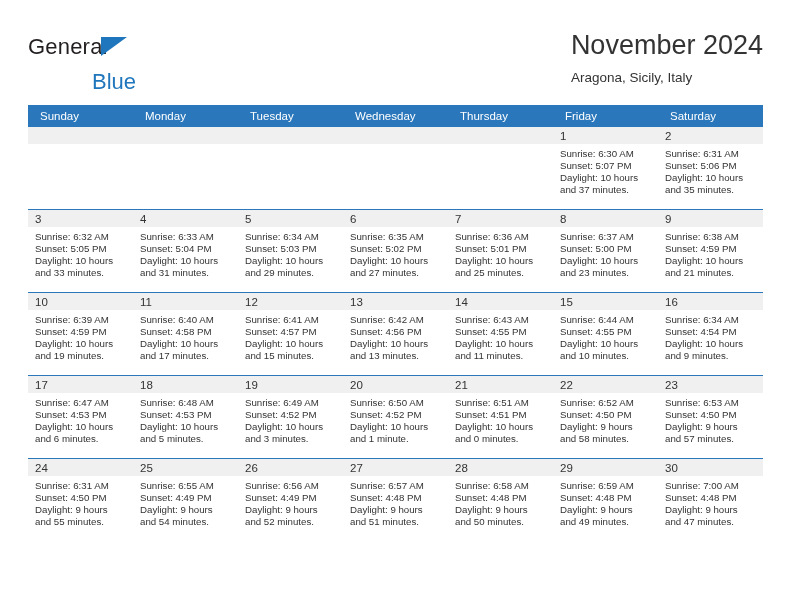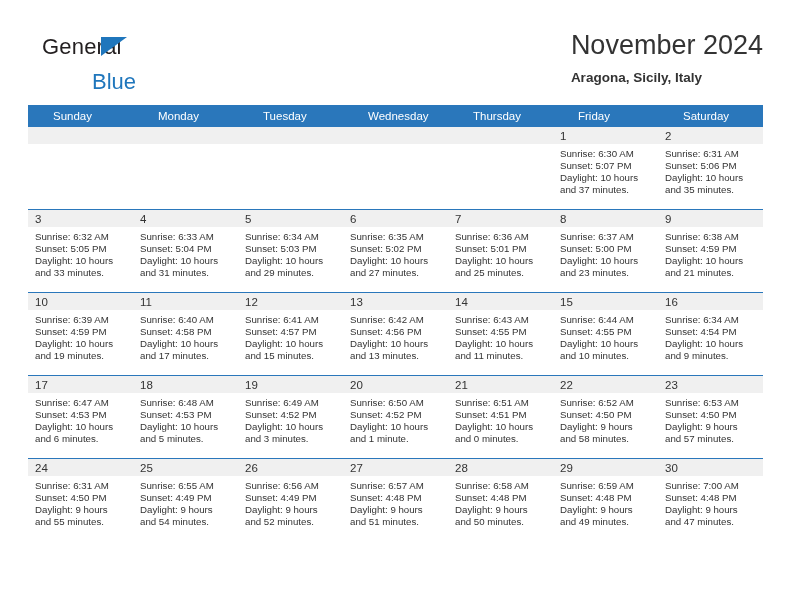--- a/index.html
+++ b/index.html
@@ -32,21 +32,21 @@
   }
   .brand {
     position: absolute;
     left: 0;
     top: 6px;
     width: 190px;
     height: 52px;
   }
   .brand-general {
     position: absolute;
-    left: 14px;
+    left: 0;
     top: 0;
     font-size: 22px;
     color: #231f20;
     letter-spacing: 0.2px;
     line-height: 26px;
     font-family: "Liberation Sans", sans-serif;
   }
   .brand-tri {
     position: absolute;
     left: 73px;
@@ -77,39 +77,38 @@
     color: #333333;
     line-height: 34px;
     white-space: nowrap;
   }
   .cal-subtitle {
     font-size: 13.5px;
     color: #333333;
     line-height: 20px;
     margin-top: 6px;
     white-space: nowrap;
-    font-weight: bold;
   }
 
   
   .calendar {
     position: absolute;
     left: 28px;
     top: 105px;
     width: 735px;
     border-collapse: collapse;
     table-layout: fixed;
   }
   .calendar th {
     background: #2a77bb;
     color: #ffffff;
     font-size: 11.5px;
     font-weight: normal;
     text-align: left;
-    padding: 5px 0 5px 25px;
+    padding: 5px 0 5px 12px;
     height: 11px;
     border: none;
   }
   .calendar td {
     width: 105px;
     height: 82px;
     vertical-align: top;
     padding: 0;
     border-top: 1px solid #2a77bb;
     background: #ffffff;

